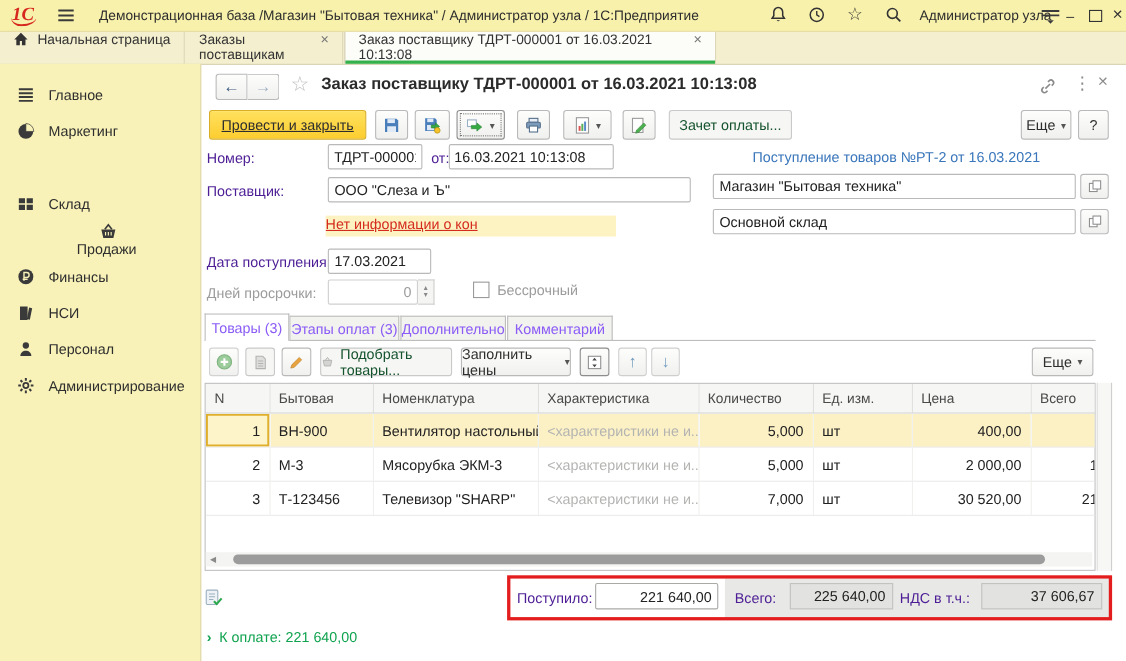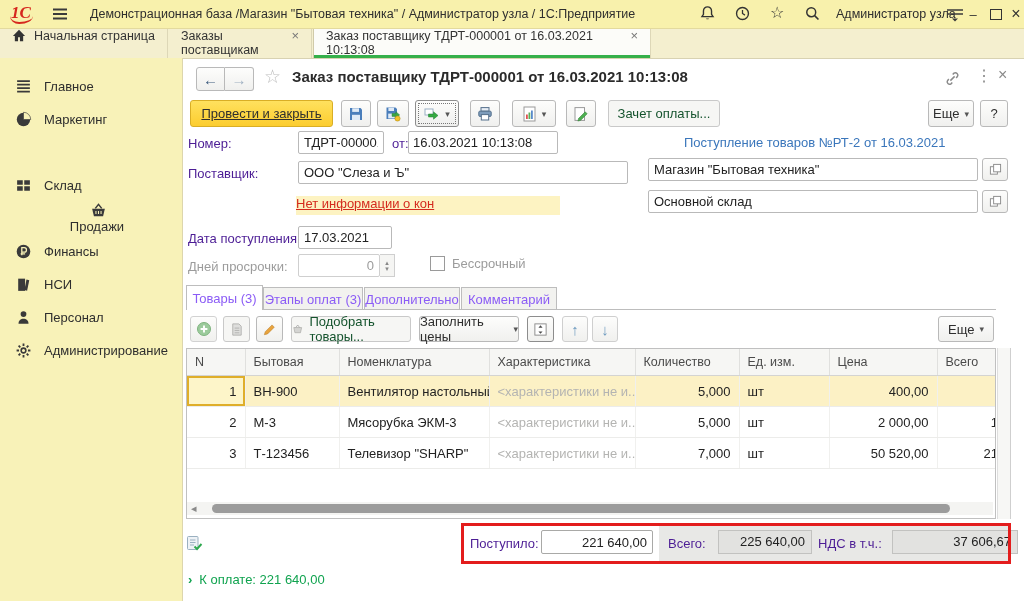--- a/index.html
+++ b/index.html
@@ -418,39 +418,39 @@
         <td class="num">2 000,00</td>
         <td class="num">10 000,00</td>
       </tr>
       <tr>
         <td class="num">3</td>
         <td>Т-123456</td>
         <td>Телевизор "SHARP"</td>
         <td class="dim">&lt;характеристики не и...</td>
         <td class="num">7,000</td>
         <td>шт</td>
-        <td class="num">50 520,00</td>
+        <td class="num">30 520,00</td>
         <td class="num">213 640,00</td>
       </tr>
     </tbody>
       </table>
   </div>
   <div id="vstrip" class="abs"></div>
   <div id="hscroll" class="abs">
     <span style="position:absolute;left:4px;top:0;font-size:11px;color:#8a8a8a;">◂</span>
     <span id="hthumb"></span>
   </div>
 
   <div id="graypanel" class="abs"></div>
   <div class="lbl" style="left:470px;top:536px;">Поступило:</div>
   <input class="fld" style="left: 541px; top: 530px; width: 112px; height: 24px; text-align: right; border-color: rgb(169, 169, 167);" readonly="" value="221 640,00">
   <div class="lbl" style="left:668px;top:536px;">Всего:</div>
   <div class="robox" style="left:718px;top:530px;width:94px;height:24px;">225 640,00</div>
   <div class="lbl" style="left:818px;top:536px;">НДС в т.ч.:</div>
-  <div class="robox" style="left:892px;top:530px;width:126px;height:24px;">37 606,67</div>
+  <div class="robox" style="left:892px;top:530px;width:110px;height:24px;">37 606,67</div>
   <div id="redbox" class="abs"></div>
 
   <div class="abs" style="left:186px;top:535px;">
     <svg width="17" height="17" viewBox="0 0 17 17">
         <rect x="1.5" y="1.5" width="10.5" height="13" rx="1" fill="#eef2f6" stroke="#9ab0c0"></rect>
         <path d="M4 5h5.5M4 7.5h5.5M4 10h4" stroke="#9ab0c0"></path>
         <path d="m8.5 11.5 2.5 2.5 4.5-5" fill="none" stroke="#2ea84e" stroke-width="1.9"></path>
       </svg>
   </div>
   <div id="paylink" class="abs">

